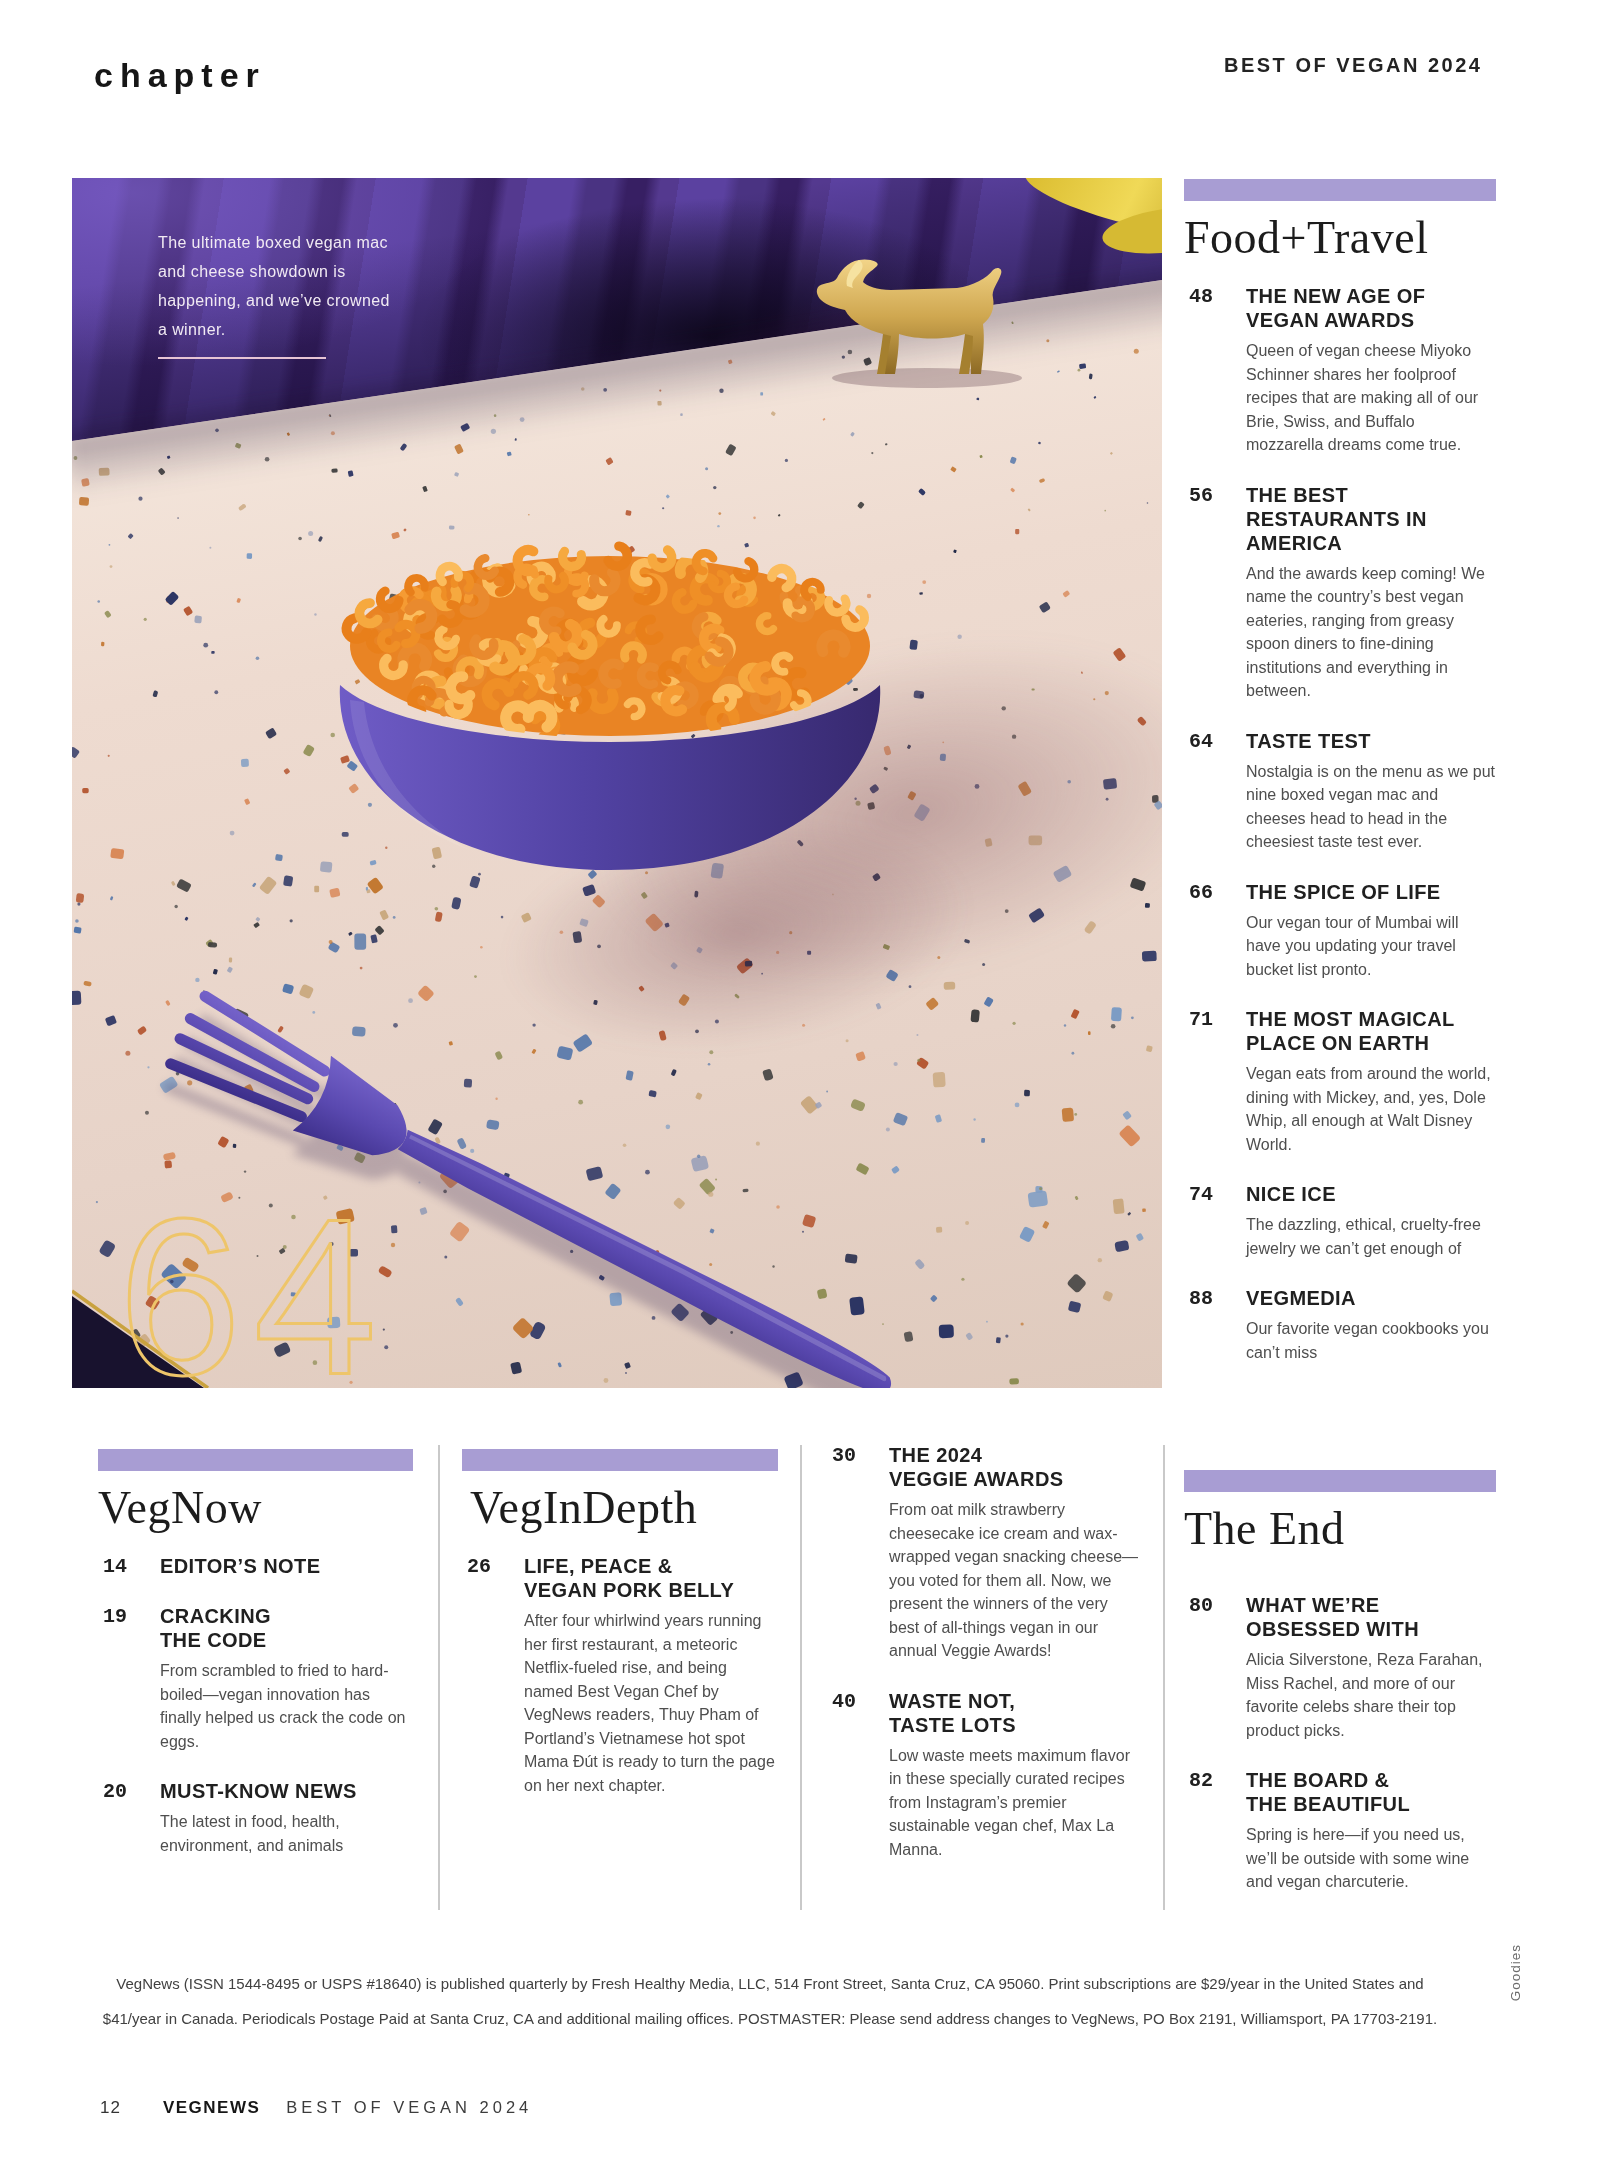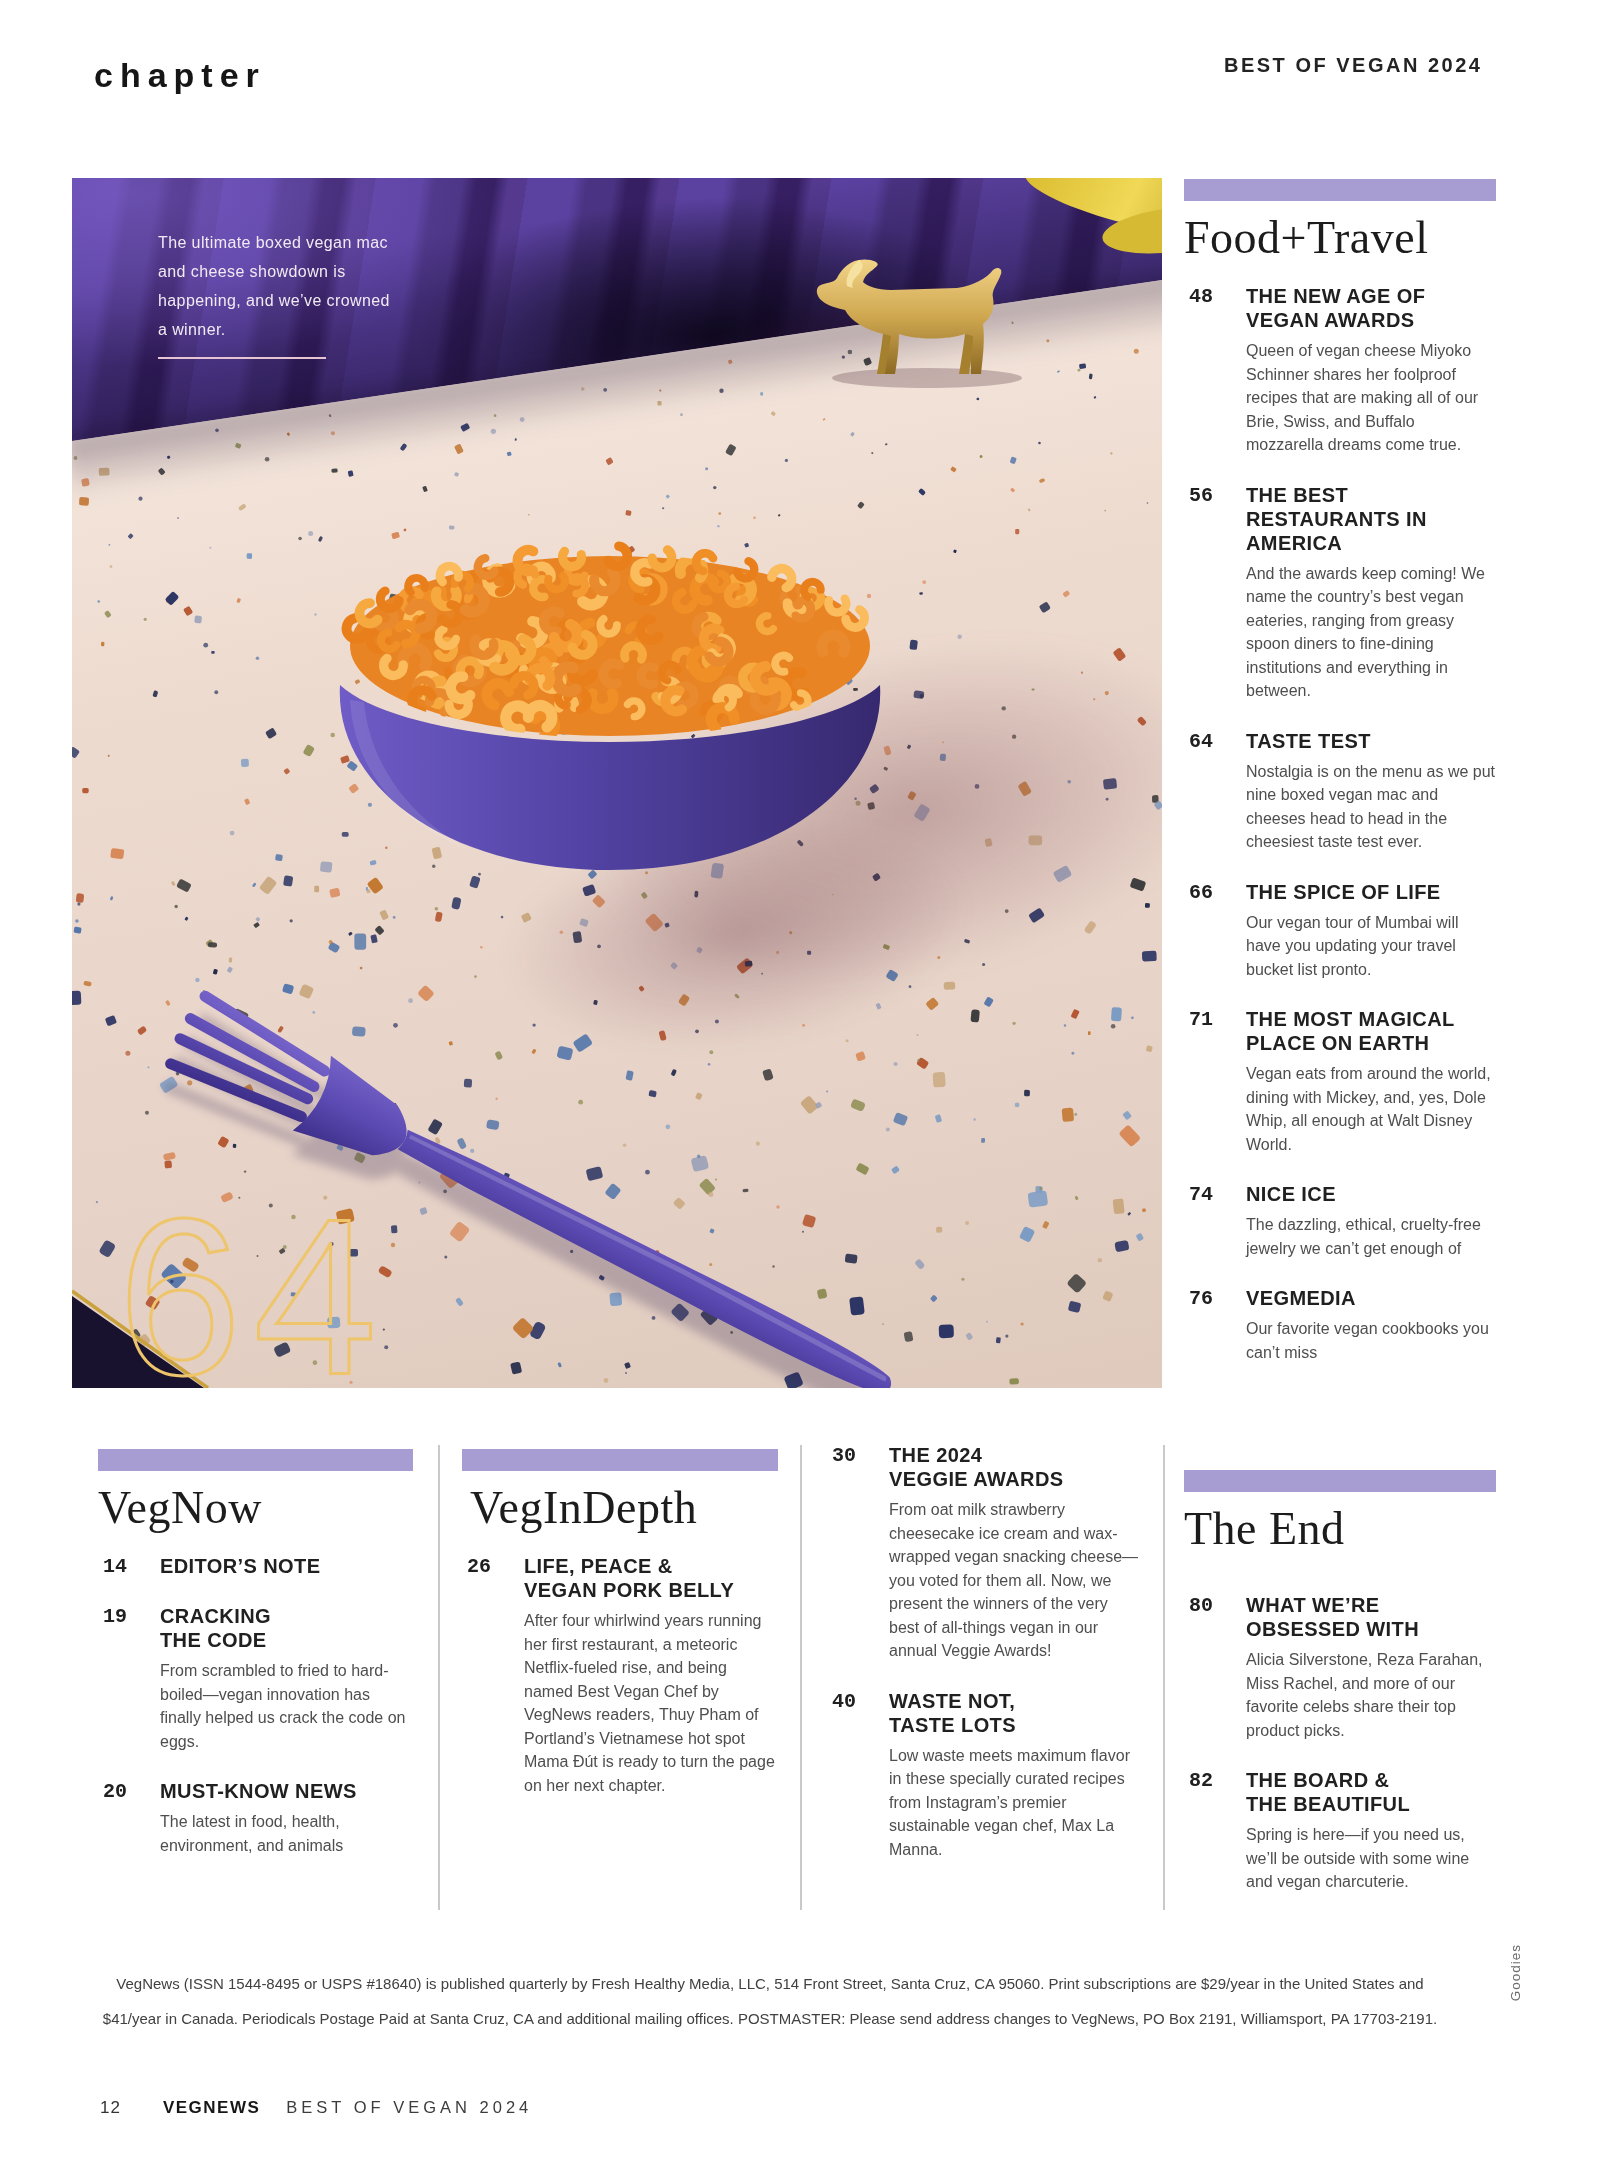--- a/index.html
+++ b/index.html
@@ -900,21 +900,21 @@
           </div>
       </div>
       <div class="entry">
         <div class="num">74</div>
         <div class="ebody">
             <h3 class="etitle">NICE ICE</h3>
         <p class="edesc">The dazzling, ethical, cruelty-free jewelry we can’t get enough of</p>
           </div>
       </div>
       <div class="entry">
-        <div class="num">76</div>
+        <div class="num">88</div>
         <div class="ebody">
             <h3 class="etitle">VEGMEDIA</h3>
         <p class="edesc">Our favorite vegan cookbooks you can’t miss</p>
           </div>
       </div>
     </div>
   </section>
 
   <section class="col col-end">
     <div class="bar"></div>

